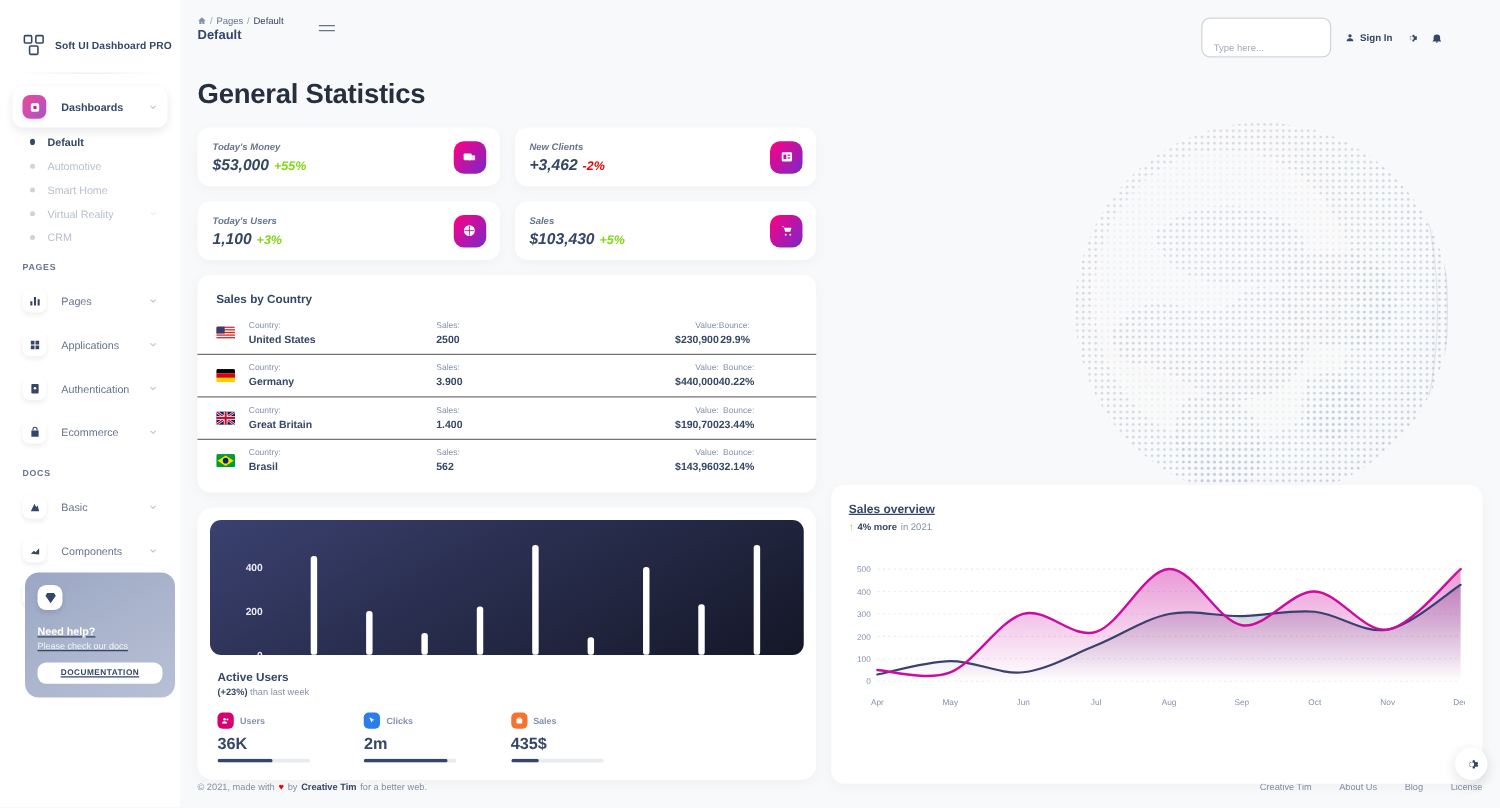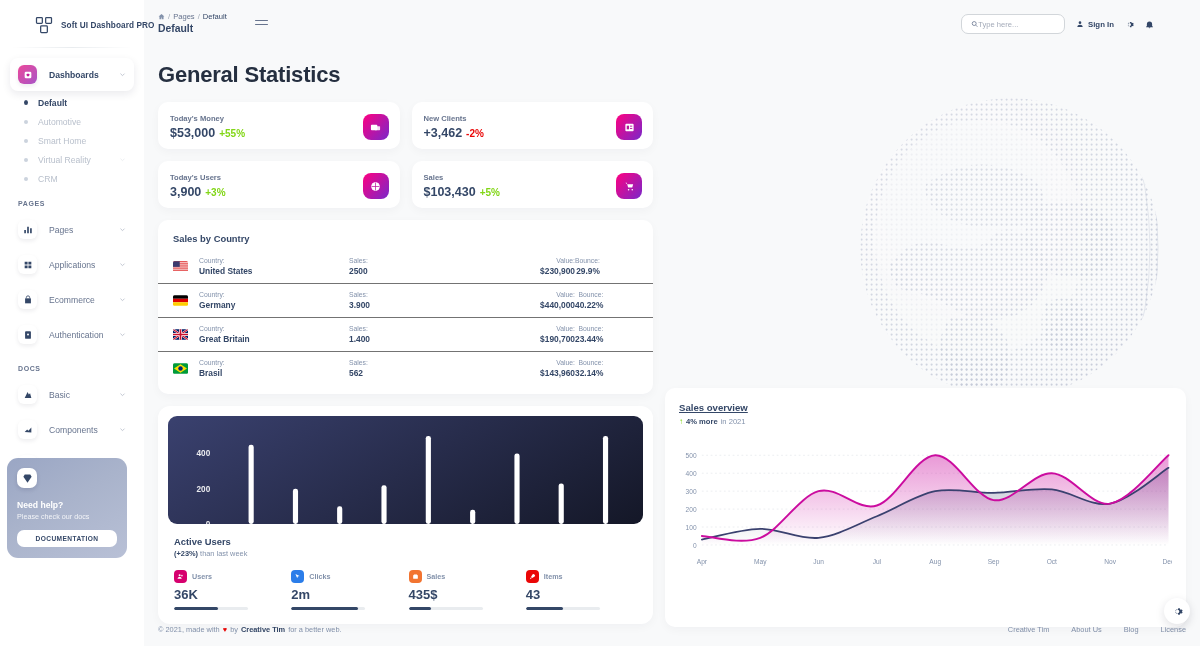--- a/index.html
+++ b/index.html
@@ -12,21 +12,22 @@
   }
   body { position: relative; }
 
   
   .sidebar {
     position: absolute; left: 0; top: 0; width: 144px; height: 646px;
     background: #ffffff; z-index: 20;
   }
   .brand {
     display: flex; align-items: center; gap: 7px;
-    padding: 15px 12px 12px 34px;
+    padding: 15px 12px 12px 17px;
+    margin-top: 11px;
   }
   .brand-logo { width: 20px; height: 20px; flex: 0 0 20px; }
   .brand-name { font-size: 8.2px; font-weight: 700; color: #344767; letter-spacing: .1px; white-space: nowrap; }
   .brand-divider { height: 1px; background: linear-gradient(90deg, rgba(255,255,255,0), #e9ecef, rgba(255,255,255,0)); margin: 0 12px 10px; }
 
   .nav { padding: 0 10px; }
   .nav-item {
     display: flex; align-items: center; gap: 12px;
     padding: 7px 8px; border-radius: 8px; margin-bottom: 2px;
     cursor: pointer; position: relative;
@@ -55,24 +56,25 @@
     padding: 4.5px 8px 4.5px 14px; cursor: pointer; border-radius: 6px;
   }
   .dot { width: 4px; height: 4px; border-radius: 50%; background: #cbd3dd; flex: 0 0 4px; }
   .sub-item.active .dot { background: #344767; width: 5px; height: 5px; }
   .sub-label { font-size: 8.6px; color: #b9c0cc; white-space: nowrap; }
   .sub-item.active .sub-label { color: #344767; font-weight: 700; }
   .sub-chev { margin-left: auto; width: 7px; height: 7px; opacity: .3; }
 
   
   .help-card {
-    position: absolute; left: 7px; bottom: 88px; width: 120px;
+    position: absolute; left: 20px; bottom: 88px; width: 120px;
     border-radius: 11px; padding: 10px 10px 11px;
     background: linear-gradient(150deg, #9aa6c4 0%, #a9b3cb 45%, #b8c0d6 100%);
     overflow: hidden;
+    text-decoration: underline;
   }
   .help-icon {
     width: 20px; height: 20px; border-radius: 7px; background: #fff;
     display: flex; align-items: center; justify-content: center; margin-bottom: 12px;
     box-shadow: 0 2px 4px rgba(20,20,50,.12);
   }
   .help-title { font-size: 8.6px; font-weight: 700; color: #fff; margin-bottom: 2px; }
   .help-sub { font-size: 7.2px; color: rgba(255,255,255,.85); margin-bottom: 9px; }
   .help-btn {
     display: block; width: 100%; text-align: center; background: #fff;
@@ -99,23 +101,23 @@
   .crumbs .sep { color: #9aa3b2; }
   .crumb-home { width: 7px; height: 7px; display: inline-block; }
   .crumb-cur { color: #344767; }
   .page-title { font-size: 10.4px; font-weight: 700; color: #344767; margin-top: 2px; }
   .burger { margin-left: 28px; margin-top: 8px; display: flex; flex-direction: column; gap: 2.5px; cursor: pointer; }
   .burger span { display: block; width: 13px; height: 1.2px; background: #67748e; border-radius: 1px; }
   .burger span:last-child { width: 13px; }
 
   .nav-right { margin-left: auto; display: flex; align-items: center; gap: 11px; margin-top: 2px; }
   .searchbox {
-    display: flex; align-items: center; gap: 0;
+    display: flex; align-items: center; gap: 14px;
     background: #fff; border: 1px solid #d2d6da; border-radius: 7px;
-    padding: 5px 9px; width: 104px; height: 20px;
+    padding: 5px 9px; width: 104px; height: 32px; flex-direction: column;
   }
   .searchbox input {
     border: none; outline: none; background: transparent;
     font-size: 7.6px; color: #67748e; width: 100%; font-family: inherit;
   }
   .searchbox input::placeholder { color: #a3aab8; }
   .signin { display: flex; align-items: center; gap: 4px; font-size: 7.8px; color: #344767; font-weight: 600; cursor: pointer; }
   .nav-ic { cursor: pointer; display: flex; }
 
   
@@ -127,22 +129,22 @@
 
   
   .content { position: relative; z-index: 3; padding: 0 14px; }
   .row { display: flex; gap: 12px; margin-top: 14px; }
   .col-left { width: 495px; flex: 0 0 495px; }
 
   .card { background: #fff; border-radius: 10px; box-shadow: 0 3px 10px rgba(20,20,50,.035); }
 
   .stat-grid { display: grid; grid-template-columns: 1fr 1fr; gap: 12px; }
   .stat-card {
-    display: flex; justify-content: space-between;
-    padding: 12px 11px 12px 12px; height: 47px;
+    display: flex; align-items: center; justify-content: space-between;
+    padding: 12px 11px 12px 12px; height: 47px; font-style: italic;
   }
   .stat-label { font-size: 7.6px; color: #67748e; font-weight: 600; margin-bottom: 3px; }
   .stat-value { font-size: 12.5px; font-weight: 700; color: #344767; display: flex; align-items: baseline; gap: 4px; }
   .stat-delta { font-size: 10px; font-weight: 700; }
   .up { color: #82d616; } .down { color: #ea0606; }
   .stat-ico {
     width: 26px; height: 26px; border-radius: 8px; flex: 0 0 26px;
     background: linear-gradient(310deg, #7928ca 0%, #ff0080 100%);
     display: flex; align-items: center; justify-content: center;
   }
@@ -290,37 +292,37 @@
           </svg>
       </span>
       <span class="nav-label">Applications</span>
       <svg class="chev" viewBox="0 0 24 24" fill="none" stroke="#67748e" stroke-width="3">
           <path d="M5 9l7 7 7-7"></path>
         </svg>
     </div>
     <div class="nav-item">
       <span class="nav-ico">
         <svg viewBox="0 0 24 24" fill="#344767">
-            <path d="M5 8h14v12H5z"></path>
-            <path d="M8 8V6a4 4 0 118 0v2" fill="none" stroke="#344767" stroke-width="2"></path>
-          </svg>
-      </span>
-      <span class="nav-label">Ecommerce</span>
+            <rect x="5" y="3" width="14" height="18" rx="2"></rect>
+            <circle cx="12" cy="11" r="2.4" fill="#fff"></circle>
+          </svg>
+      </span>
+      <span class="nav-label">Authentication</span>
       <svg class="chev" viewBox="0 0 24 24" fill="none" stroke="#67748e" stroke-width="3">
           <path d="M5 9l7 7 7-7"></path>
         </svg>
     </div>
     <div class="nav-item">
       <span class="nav-ico">
         <svg viewBox="0 0 24 24" fill="#344767">
-            <rect x="5" y="3" width="14" height="18" rx="2"></rect>
-            <circle cx="12" cy="11" r="2.4" fill="#fff"></circle>
-          </svg>
-      </span>
-      <span class="nav-label">Authentication</span>
+            <path d="M5 8h14v12H5z"></path>
+            <path d="M8 8V6a4 4 0 118 0v2" fill="none" stroke="#344767" stroke-width="2"></path>
+          </svg>
+      </span>
+      <span class="nav-label">Ecommerce</span>
       <svg class="chev" viewBox="0 0 24 24" fill="none" stroke="#67748e" stroke-width="3">
           <path d="M5 9l7 7 7-7"></path>
         </svg>
     </div>
 
     <div class="nav-section">DOCS</div>
 
     <div class="nav-item">
       <span class="nav-ico">
         <svg viewBox="0 0 24 24" fill="#344767">
@@ -495,21 +497,21 @@
                   <rect x="13" y="8" width="5" height="2" fill="#b8179c"></rect>
                   <rect x="13" y="13" width="5" height="2" fill="#b8179c"></rect>
                 </svg>
             </div>
           </div>
 
           <div class="card stat-card">
             <div>
               <div class="stat-label">Today's Users</div>
               <div class="stat-value">
-                <span>3,900</span>
+                <span>1,100</span>
                 <span class="stat-delta up">+3%</span>
               </div>
             </div>
             <div class="stat-ico">
               <svg viewBox="0 0 24 24" fill="none" stroke="#fff" stroke-width="2">
                   <circle cx="12" cy="12" r="8.5" fill="#fff"></circle>
                   <path d="M12 3.5v17M3.5 12h17" stroke="#b8179c" stroke-width="1.6"></path>
                 </svg>
             </div>
           </div>
@@ -706,35 +708,20 @@
                   <svg viewBox="0 0 24 24" fill="#fff">
                       <rect x="4" y="7" width="16" height="13" rx="2"></rect>
                       <path d="M8 7V5h8v2" stroke="#fff" stroke-width="2" fill="none"></path>
                     </svg>
                 </span>
                 <span class="au-name">Sales</span>
               </div>
               <div class="au-val">435$</div>
               <div class="au-bar">
                   <div class="au-fill" style="width:30%"></div>
-                </div>
-            </div>
-            <div class="au-cell">
-              <div class="au-top">
-                <span class="au-ico" style="background:#ea0606">
-                  <svg viewBox="0 0 24 24" fill="#fff">
-                      <path d="M14 3c5 1 7 4 7 7-4 4-8 6-11 7l-3-3c1-3 3-7 7-11z"></path>
-                      <path d="M6 15l-3 6 6-3z"></path>
-                    </svg>
-                </span>
-                <span class="au-name">Items</span>
-              </div>
-              <div class="au-val">43</div>
-              <div class="au-bar">
-                  <div class="au-fill" style="width:50%"></div>
                 </div>
             </div>
           </div>
         </div>
       </div>
 
       <div class="col-right">
         <div class="card so-card" style="margin-top:286px">
           <div class="so-title">Sales overview</div>
           <div class="so-sub">

